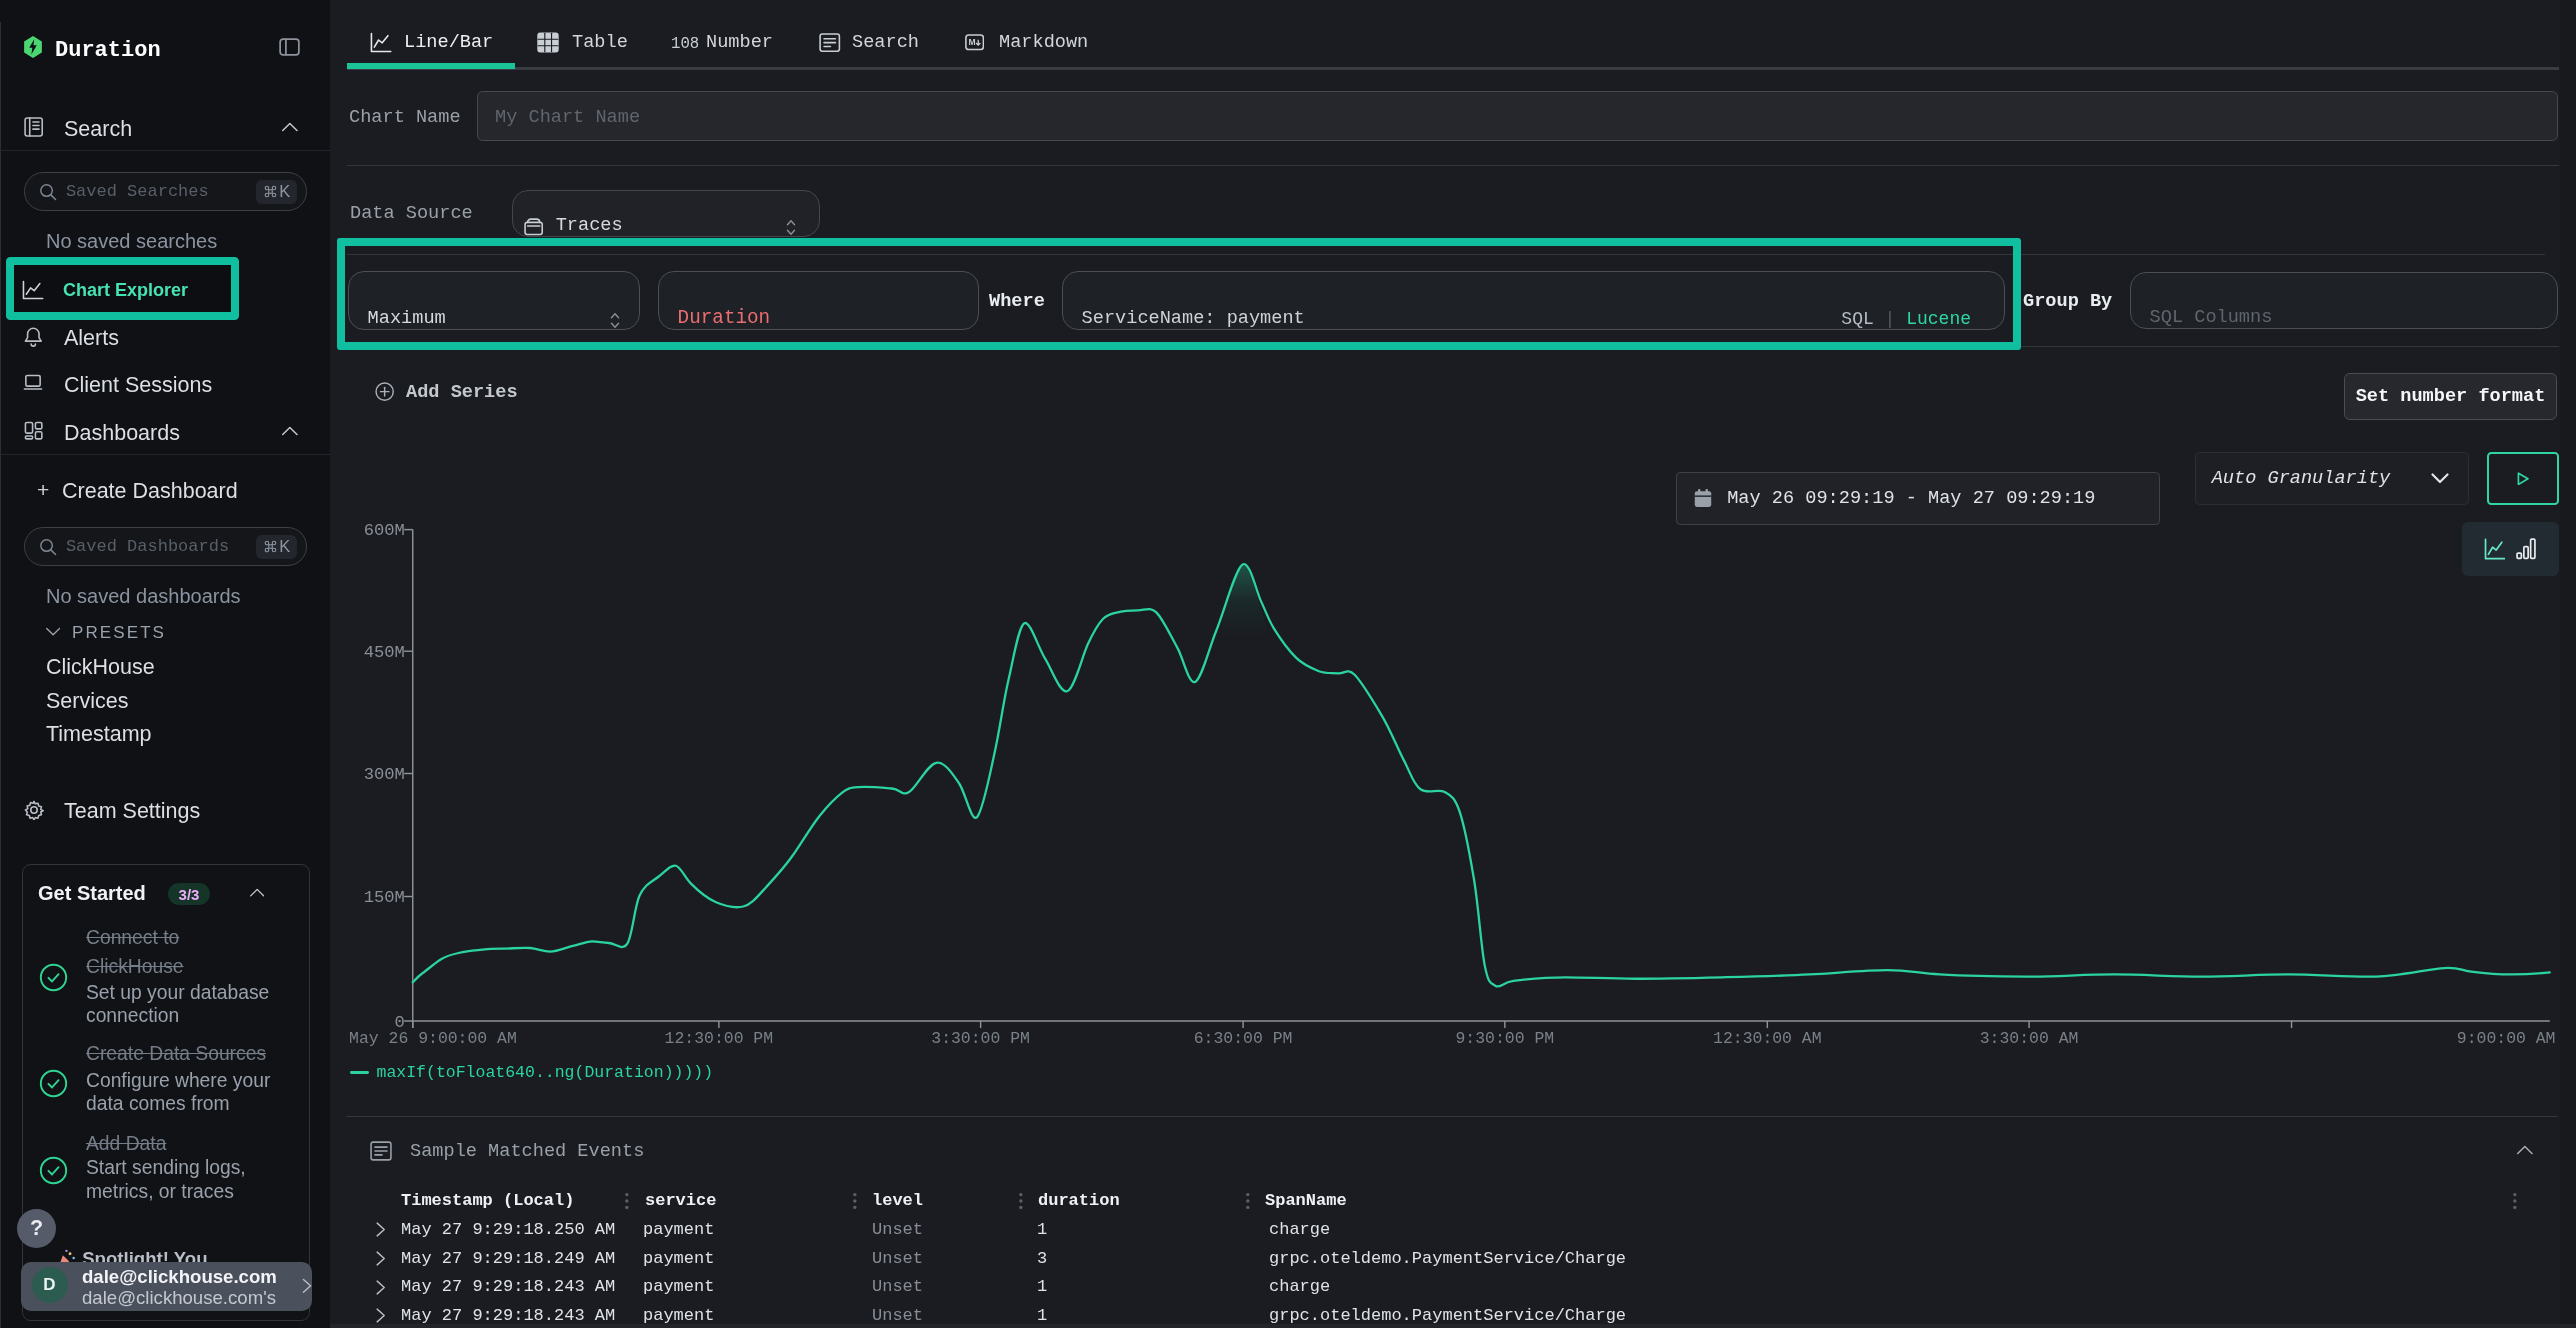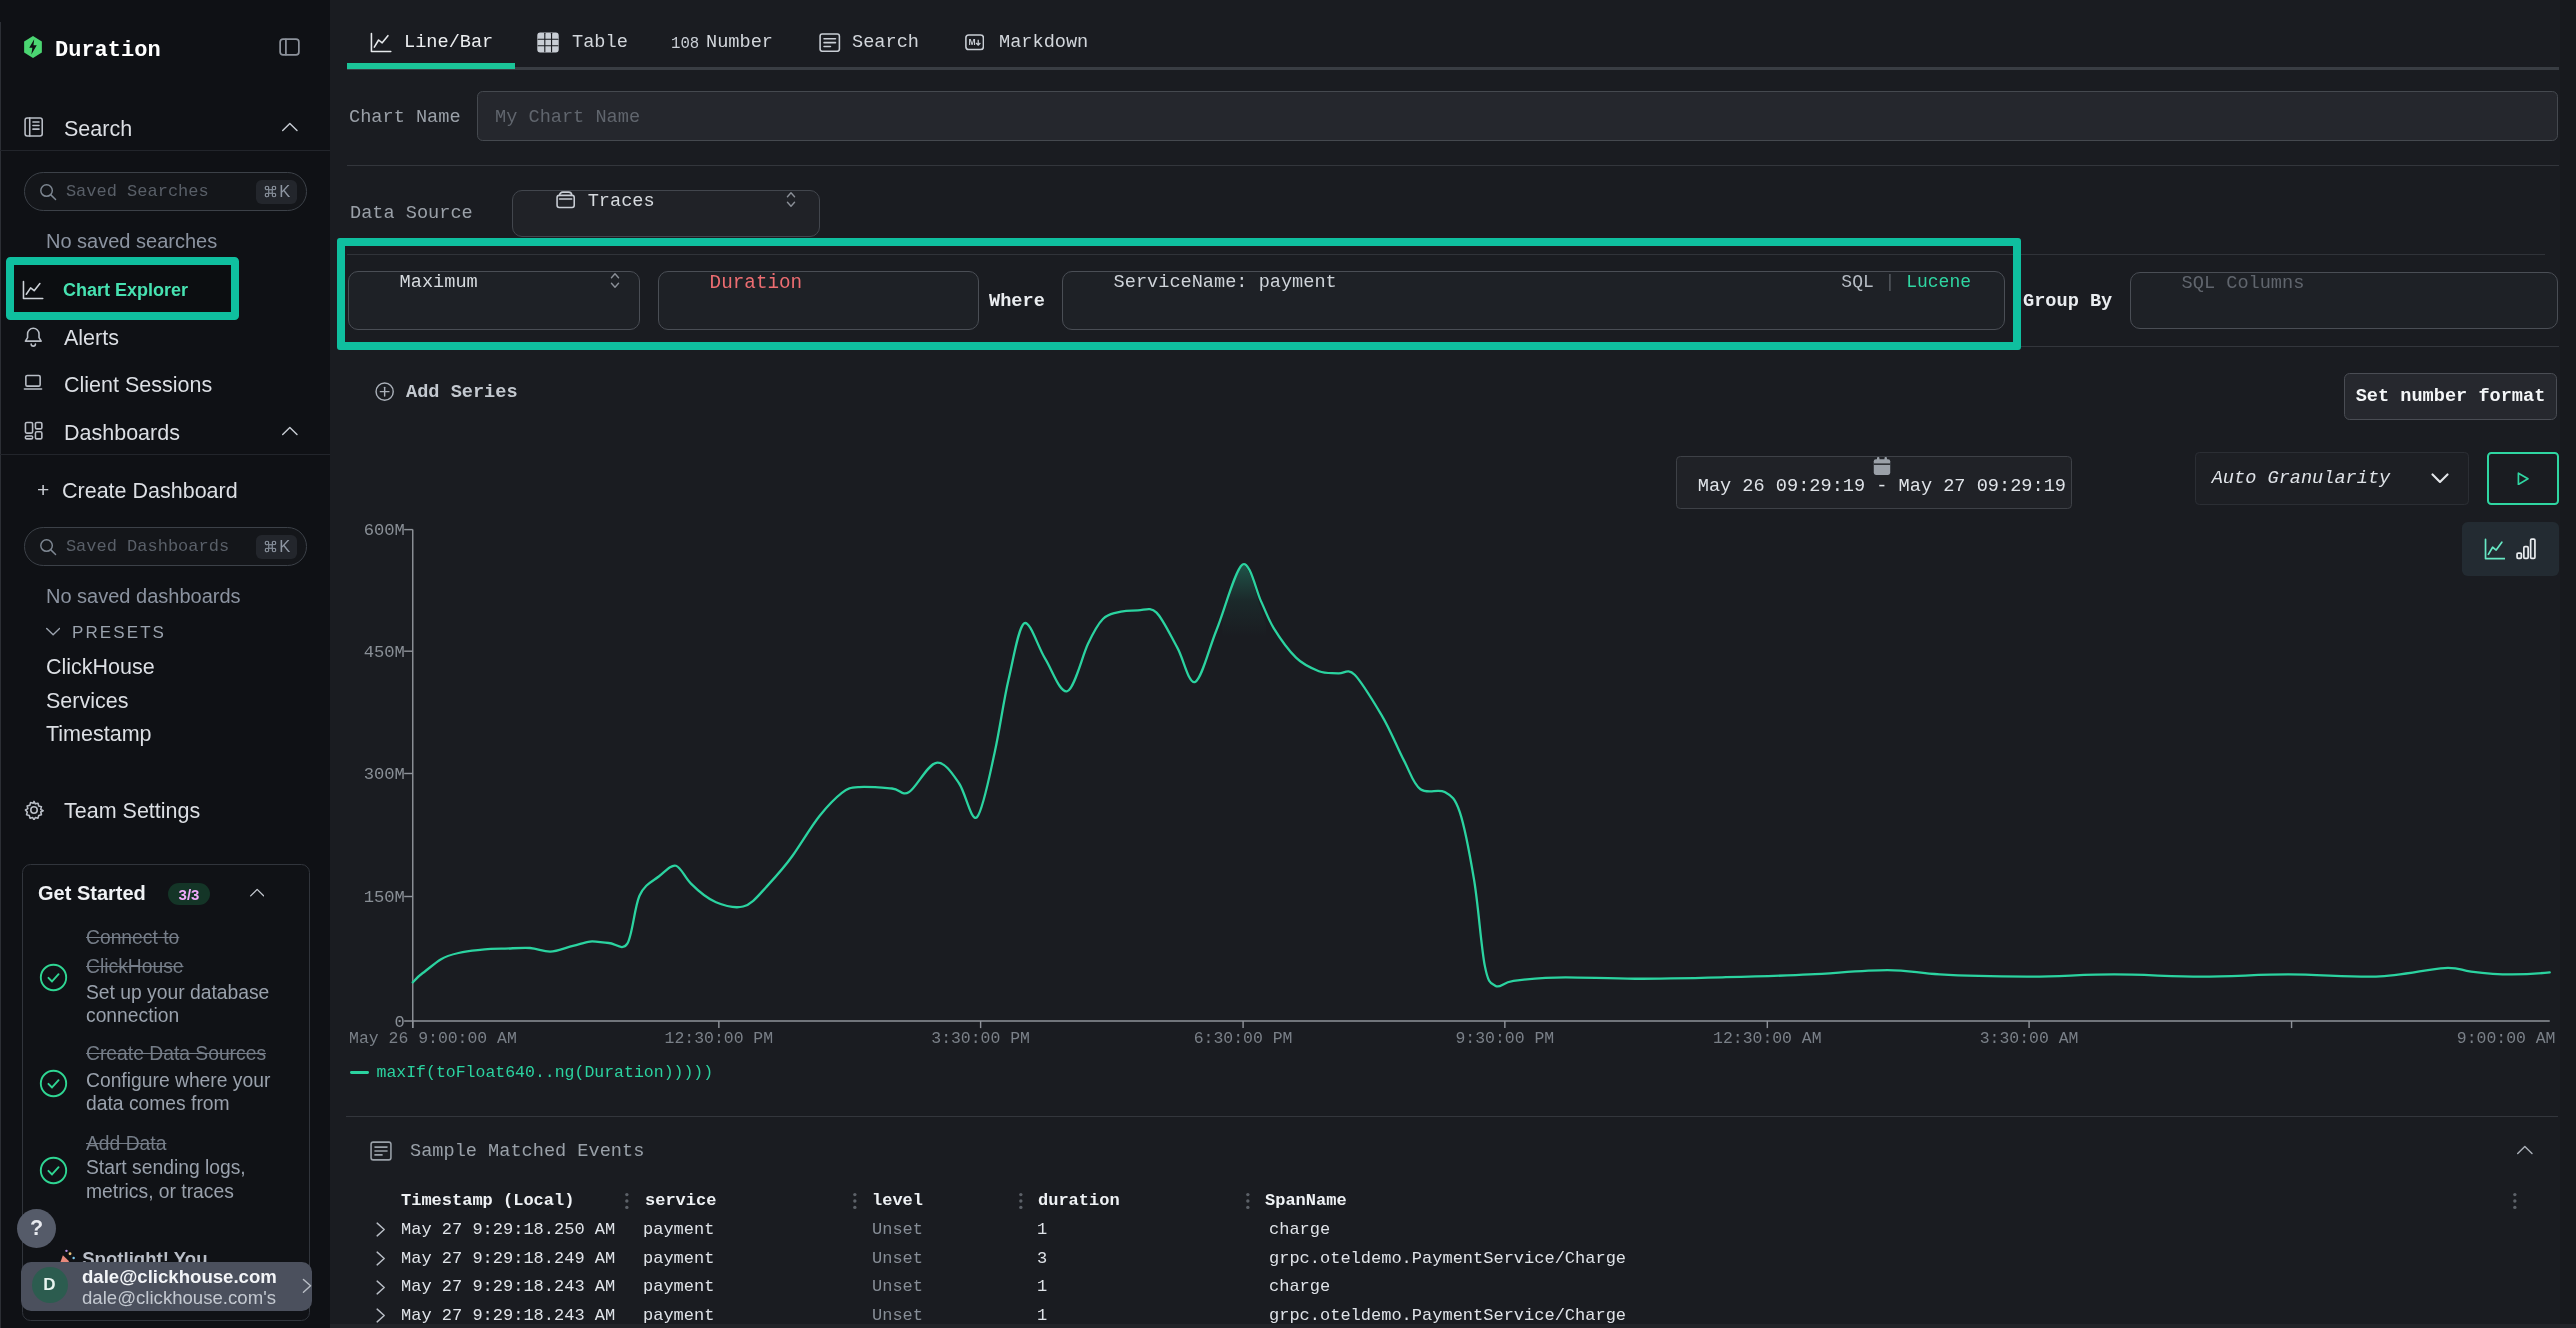--- a/index.html
+++ b/index.html
@@ -16,21 +16,21 @@
   .navtext { font-family:"Liberation Sans", sans-serif; font-size:21.5px; color:#dcdfe4; }
   .dim { color:#8b93a0; }
   .pill { position:absolute; left:24px; width:283px; height:39px; border:1.4px solid #3c4148; border-radius:19.3px; background:#14161a; display:flex; align-items:center; }
   .pillph { font-family:"Liberation Mono", monospace; font-size:17px; color:#595f68; }
   .kbd { margin-left:auto; margin-right:8.6px; background:#23262c; border-radius:5.7px; height:24px; padding:0 7.2px; display:flex; align-items:center; gap:1.4px; color:#8e96a2; font-size:16.5px; font-family:"Liberation Sans", sans-serif; }
   .ico { stroke:#9aa1ab; fill:none; stroke-width:2; stroke-linecap:round; stroke-linejoin:round; }
   .strike { text-decoration:line-through; color:#757d88; }
   
   .tabtxt { font-size:18.6px; color:#d2d6db; }
   .inp { position:absolute; background:#25272d; border:1.4px solid #45494f; border-radius:5.7px; }
-  .selbox { position:absolute; background:#1e2126; border:1.4px solid #4a4e55; border-radius:10px; display:flex; align-items:flex-start;padding-left:32px; }
+  .selbox { position:absolute; background:#1e2126; border:1.4px solid #4a4e55; border-radius:16px; display:flex; align-items:flex-end; }
   .ph { color:#60656d; }
   .divider { position:absolute; height:1.4px; background:#33363c; }
   .lbl { color:#9aa0a8; font-size:18.6px; }
   .whitelbl { color:#e9ecef; font-size:18.6px; font-weight:bold; }
 </style>
 </head>
 <body>
 <div id="root">
   <div id="main"></div>
   <div id="gutter"></div>
@@ -292,21 +292,21 @@
   <div class="abs" style="left:375px;top:382px;">
     <svg width="19.3" height="19.3" viewBox="0 0 27 27" class="ico" style="stroke:#aab0b9;stroke-width:2;">
         <circle cx="13.5" cy="13.5" r="12"></circle>
         <line x1="13.5" y1="7.5" x2="13.5" y2="19.5"></line>
         <line x1="7.5" y1="13.5" x2="19.5" y2="13.5"></line>
       </svg>
   </div>
   <div class="abs" style="left:406px;top:382px;font-size:18.6px;font-weight:bold;color:#c3c8cf;">Add Series</div>
   <div class="abs" style="left:2344px;top:373px;width:213px;height:47px;background:#26282e;border:1.4px solid #4a4d54;border-radius:5.7px;display:flex;align-items:center;justify-content:center;font-size:18.6px;font-weight:bold;color:#f4f6f8;">Set number format</div>
 
-  <div class="abs row" style="left:1676px;top:456px;width:396px;height:53px;background:#202227;border:1.4px solid #3e4147;border-radius:4.3px;flex-direction:column;">
+  <div class="abs row" style="left:1676px;top:472px;width:484px;height:53px;background:#202227;border:1.4px solid #3e4147;border-radius:4.3px;">
     <svg width="18" height="18.6" viewBox="0 0 25 26" style="margin-left:16.5px;">
         <rect x="1" y="3" width="23" height="22" rx="3" fill="#9aa0a8"></rect>
         <rect x="5.5" y="0" width="3.4" height="7" rx="1.5" fill="#9aa0a8"></rect>
         <rect x="16" y="0" width="3.4" height="7" rx="1.5" fill="#9aa0a8"></rect>
         <line x1="1" y1="10" x2="24" y2="10" stroke="#202227" stroke-width="2"></line>
       </svg>
     <span style="margin-left:15.7px;font-size:18.6px;color:#dfe3e8;">May 26 09:29:19 - May 27 09:29:19</span>
   </div>
   <div class="abs row" style="left:2195px;top:452px;width:274px;height:53px;background:#1d1f24;border:1.4px solid #2b2e34;border-radius:4.3px;font-style:italic;">
     <span style="margin-left:15.7px;font-size:18.6px;color:#dfe3e8;">Auto Granularity</span>

